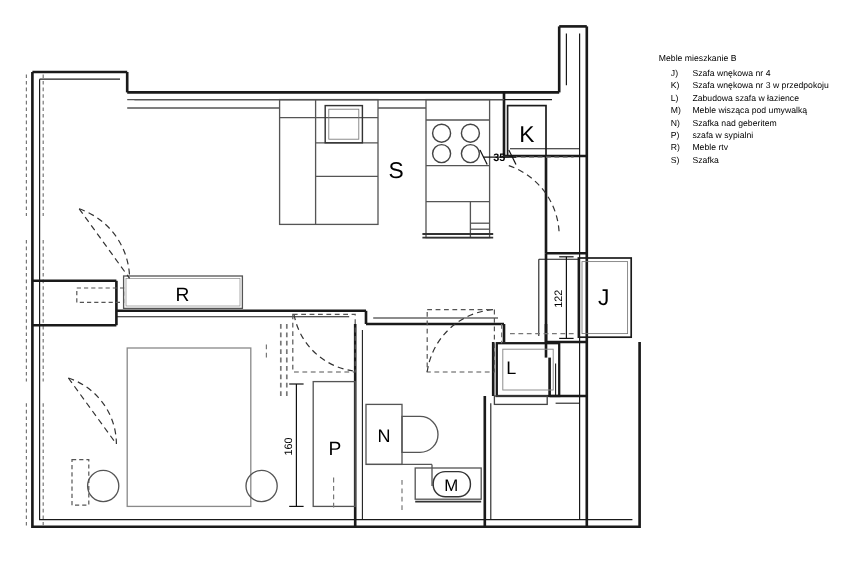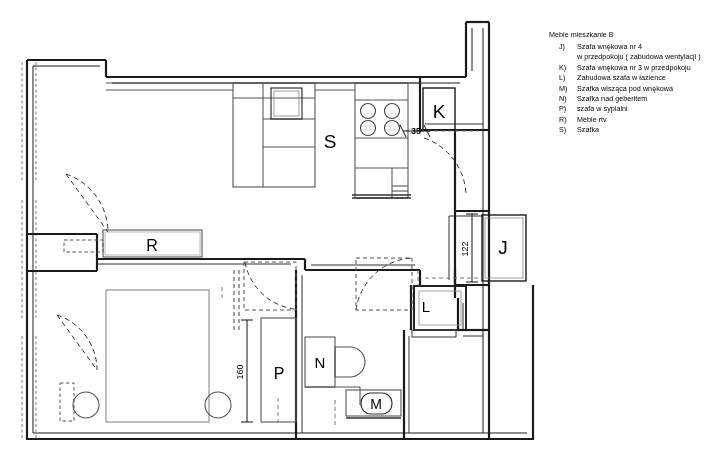--- a/index.html
+++ b/index.html
@@ -21,21 +21,21 @@
     background: #ffffff;
   }
   #plan-svg {
     position: absolute;
     left: 0;
     top: 0;
   }
   .legend {
     position: absolute;
     left: 549px;
-    top: 30px;
+    top: 44px;
     width: 170px;
     color: #000000;
     font-family: "Liberation Sans", sans-serif;
     font-size: 7.2px;
     line-height: 10.4px;
     letter-spacing: 0.02px;
   }
   .legend-title {
     margin: 0 0 1.5px 0;
     font-weight: normal;
@@ -308,35 +308,34 @@
 
   </svg>
 
   <div class="legend">
     <div class="legend-title">Meble mieszkanie B</div>
 
     <div class="legend-row">
       <span class="legend-key">J)</span>
       <span>Szafa  wnękowa nr 4</span>
     </div>
-    <div class="legend-cont">w  przedpokoju ( zabudowa wentylacji )</div>
 
     <div class="legend-row">
       <span class="legend-key">K)</span>
       <span>Szafa wnękowa nr 3 w przedpokoju</span>
     </div>
 
     <div class="legend-row">
       <span class="legend-key">L)</span>
       <span>Zabudowa szafa w łazience</span>
     </div>
 
     <div class="legend-row">
       <span class="legend-key">M)</span>
-      <span>Szafka wisząca pod wnękowa</span>
+      <span>Meble wisząca pod umywalką</span>
     </div>
 
     <div class="legend-row">
       <span class="legend-key">N)</span>
       <span>Szafka nad geberitem</span>
     </div>
 
     <div class="legend-row">
       <span class="legend-key">P)</span>
       <span>szafa w sypialni</span>

